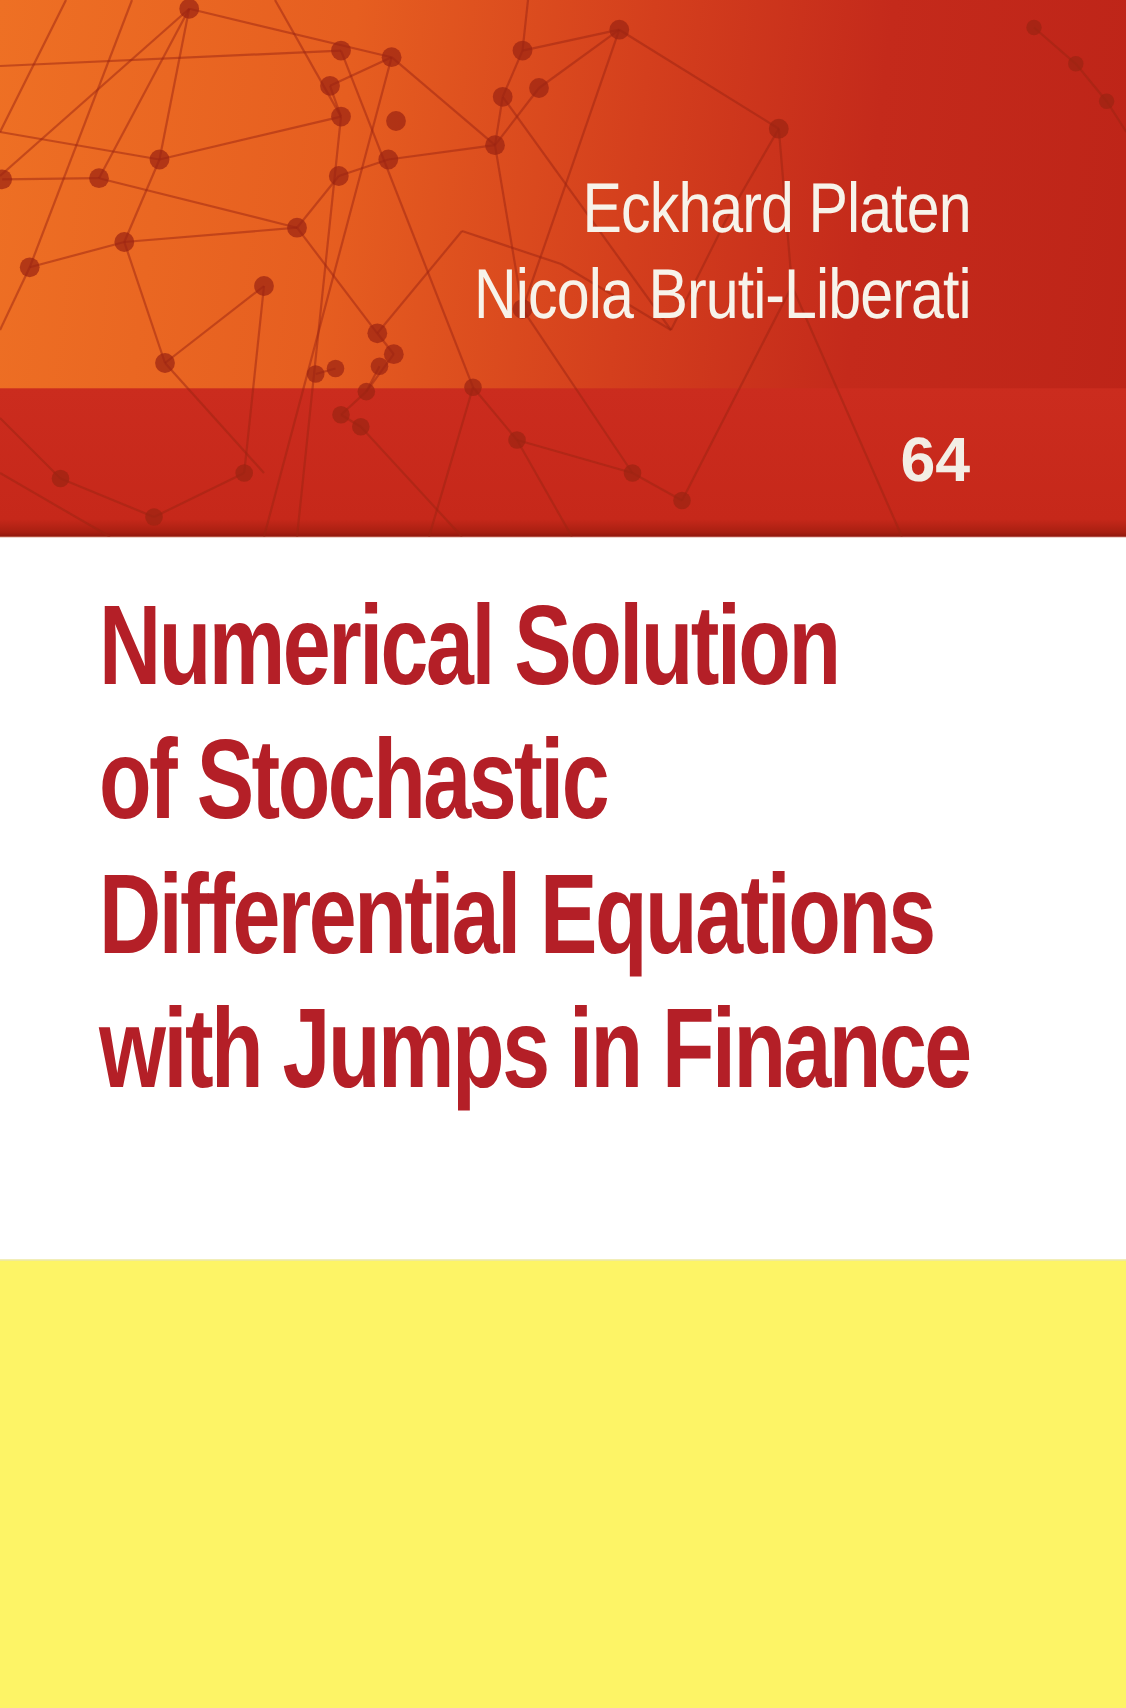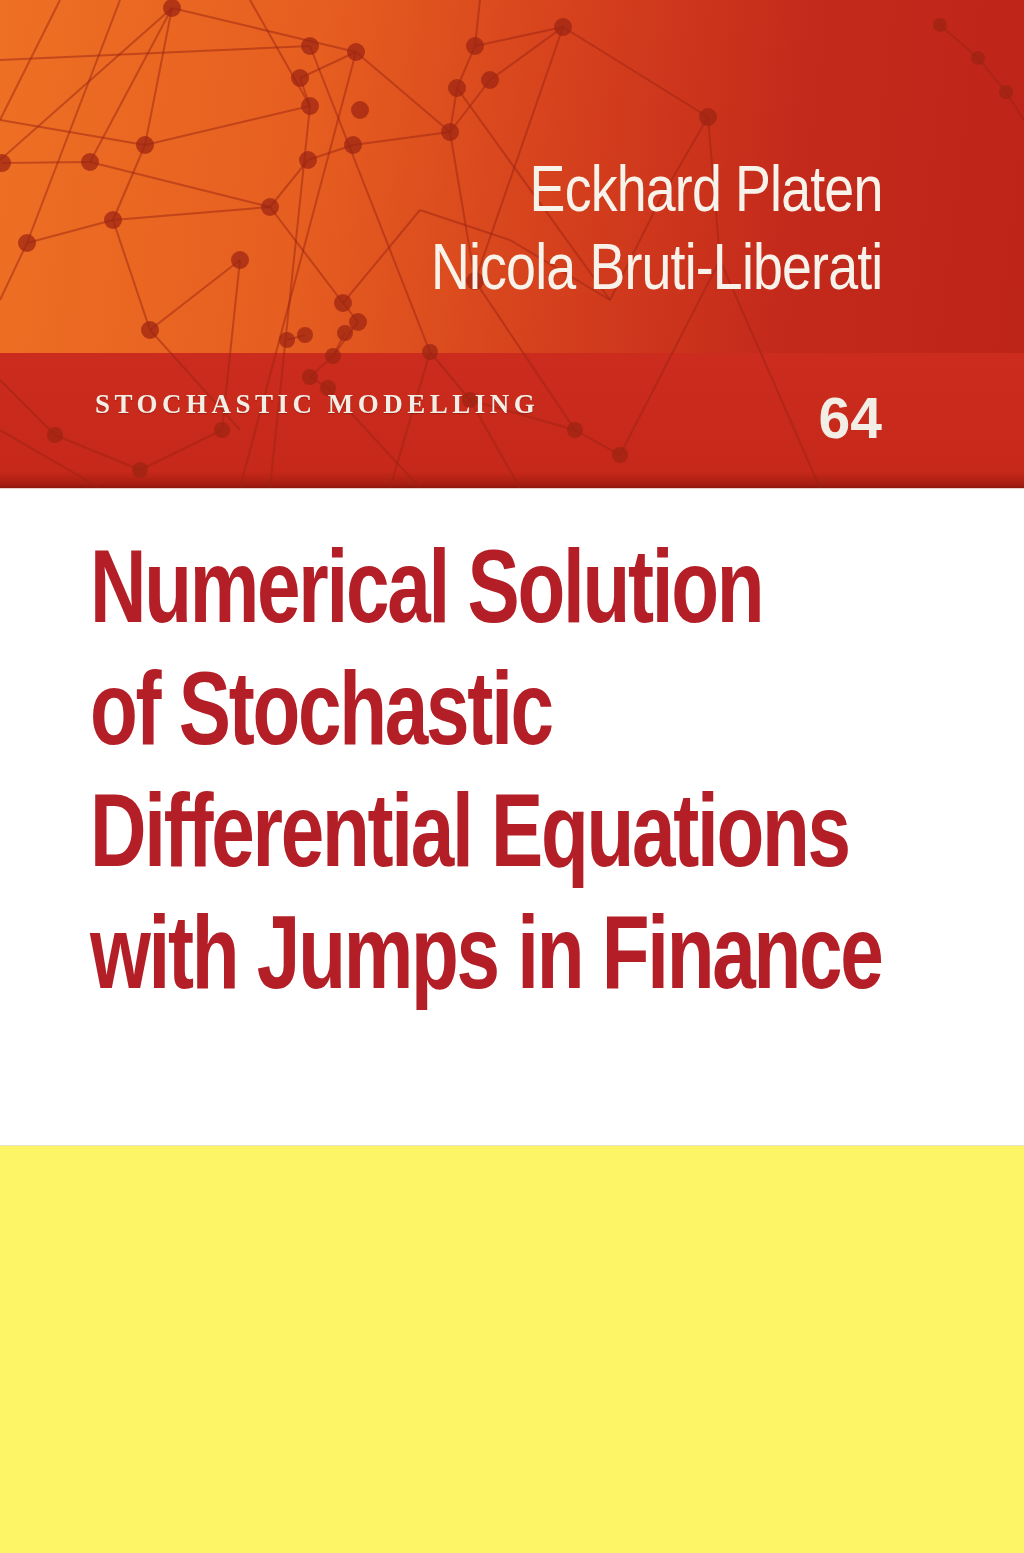--- a/index.html
+++ b/index.html
@@ -185,21 +185,20 @@
           <circle cx="1006" cy="92" r="7"></circle>
       </g>
     </svg>
 
     <div class="authors">
       <div>Eckhard Platen</div>
       <div>Nicola Bruti-Liberati</div>
     </div>
 
     <div class="series-title">
-      <div>STOCHASTIC MODELLING</div>
     </div>
 
     <div class="volume">64</div>
   </div>
 
   <div class="title-block">
     <div>Numerical Solution</div>
     <div>of Stochastic</div>
     <div>Differential Equations</div>
     <div>with Jumps in Finance</div>

